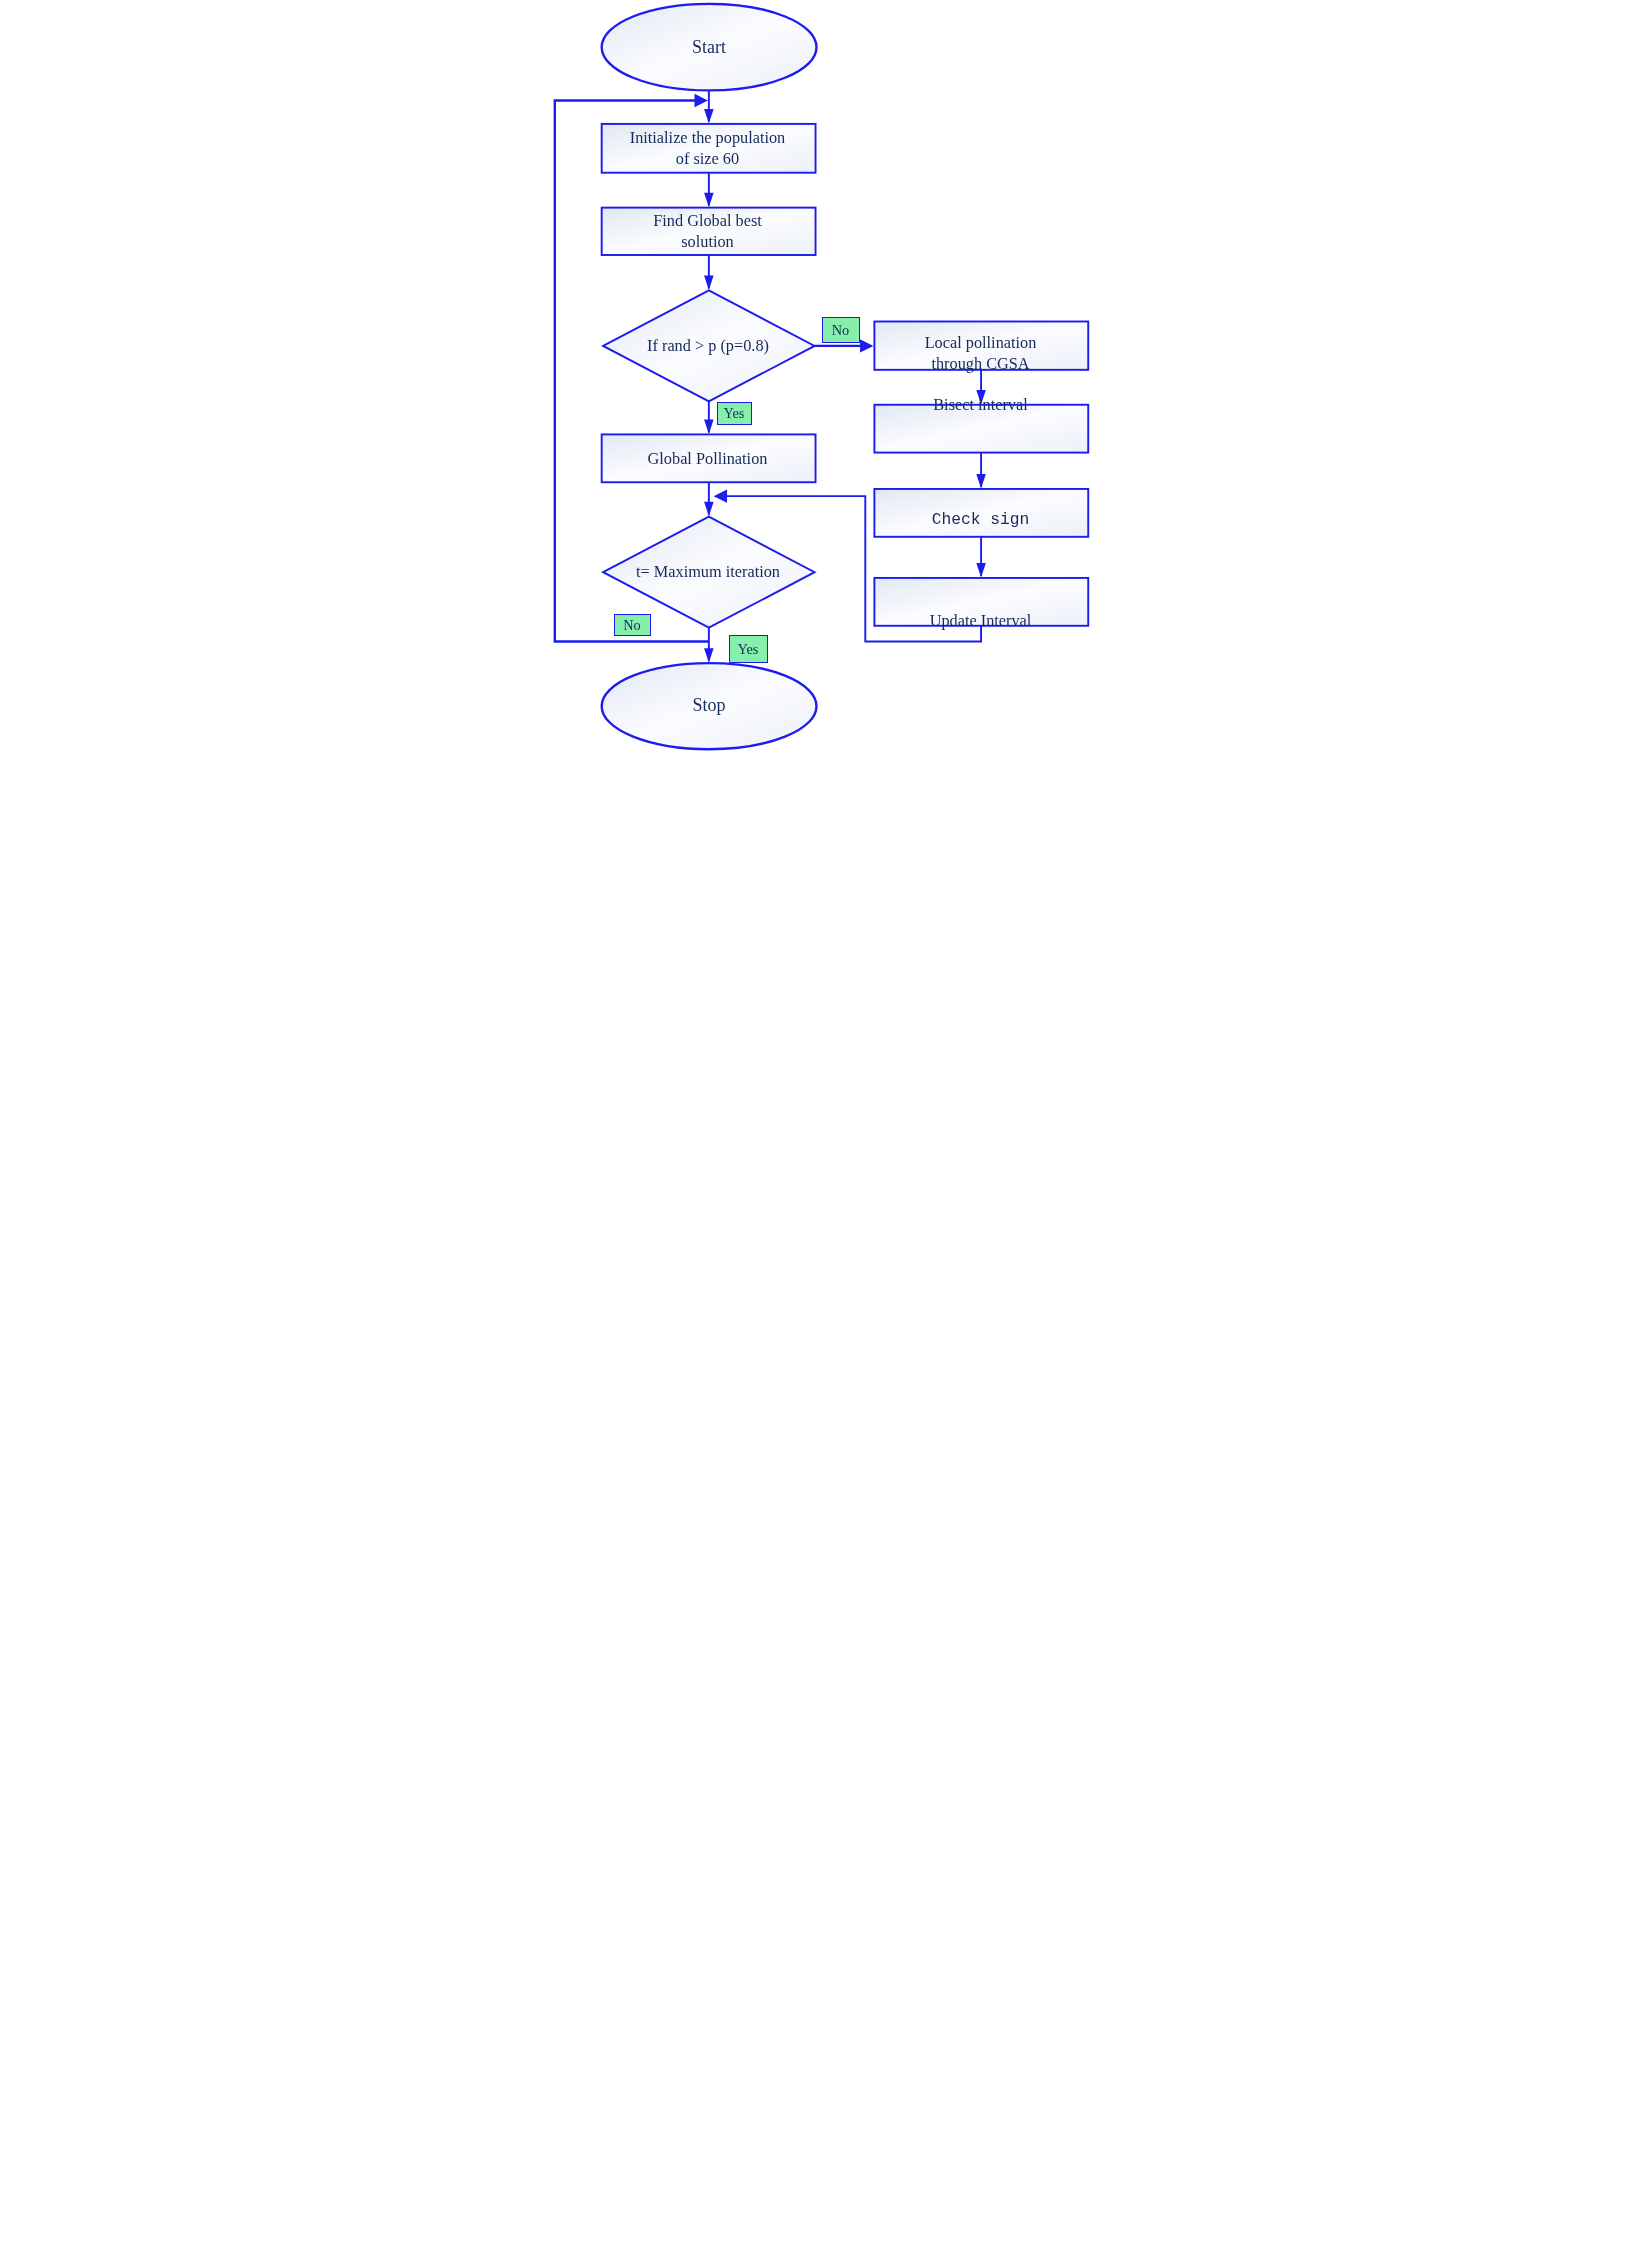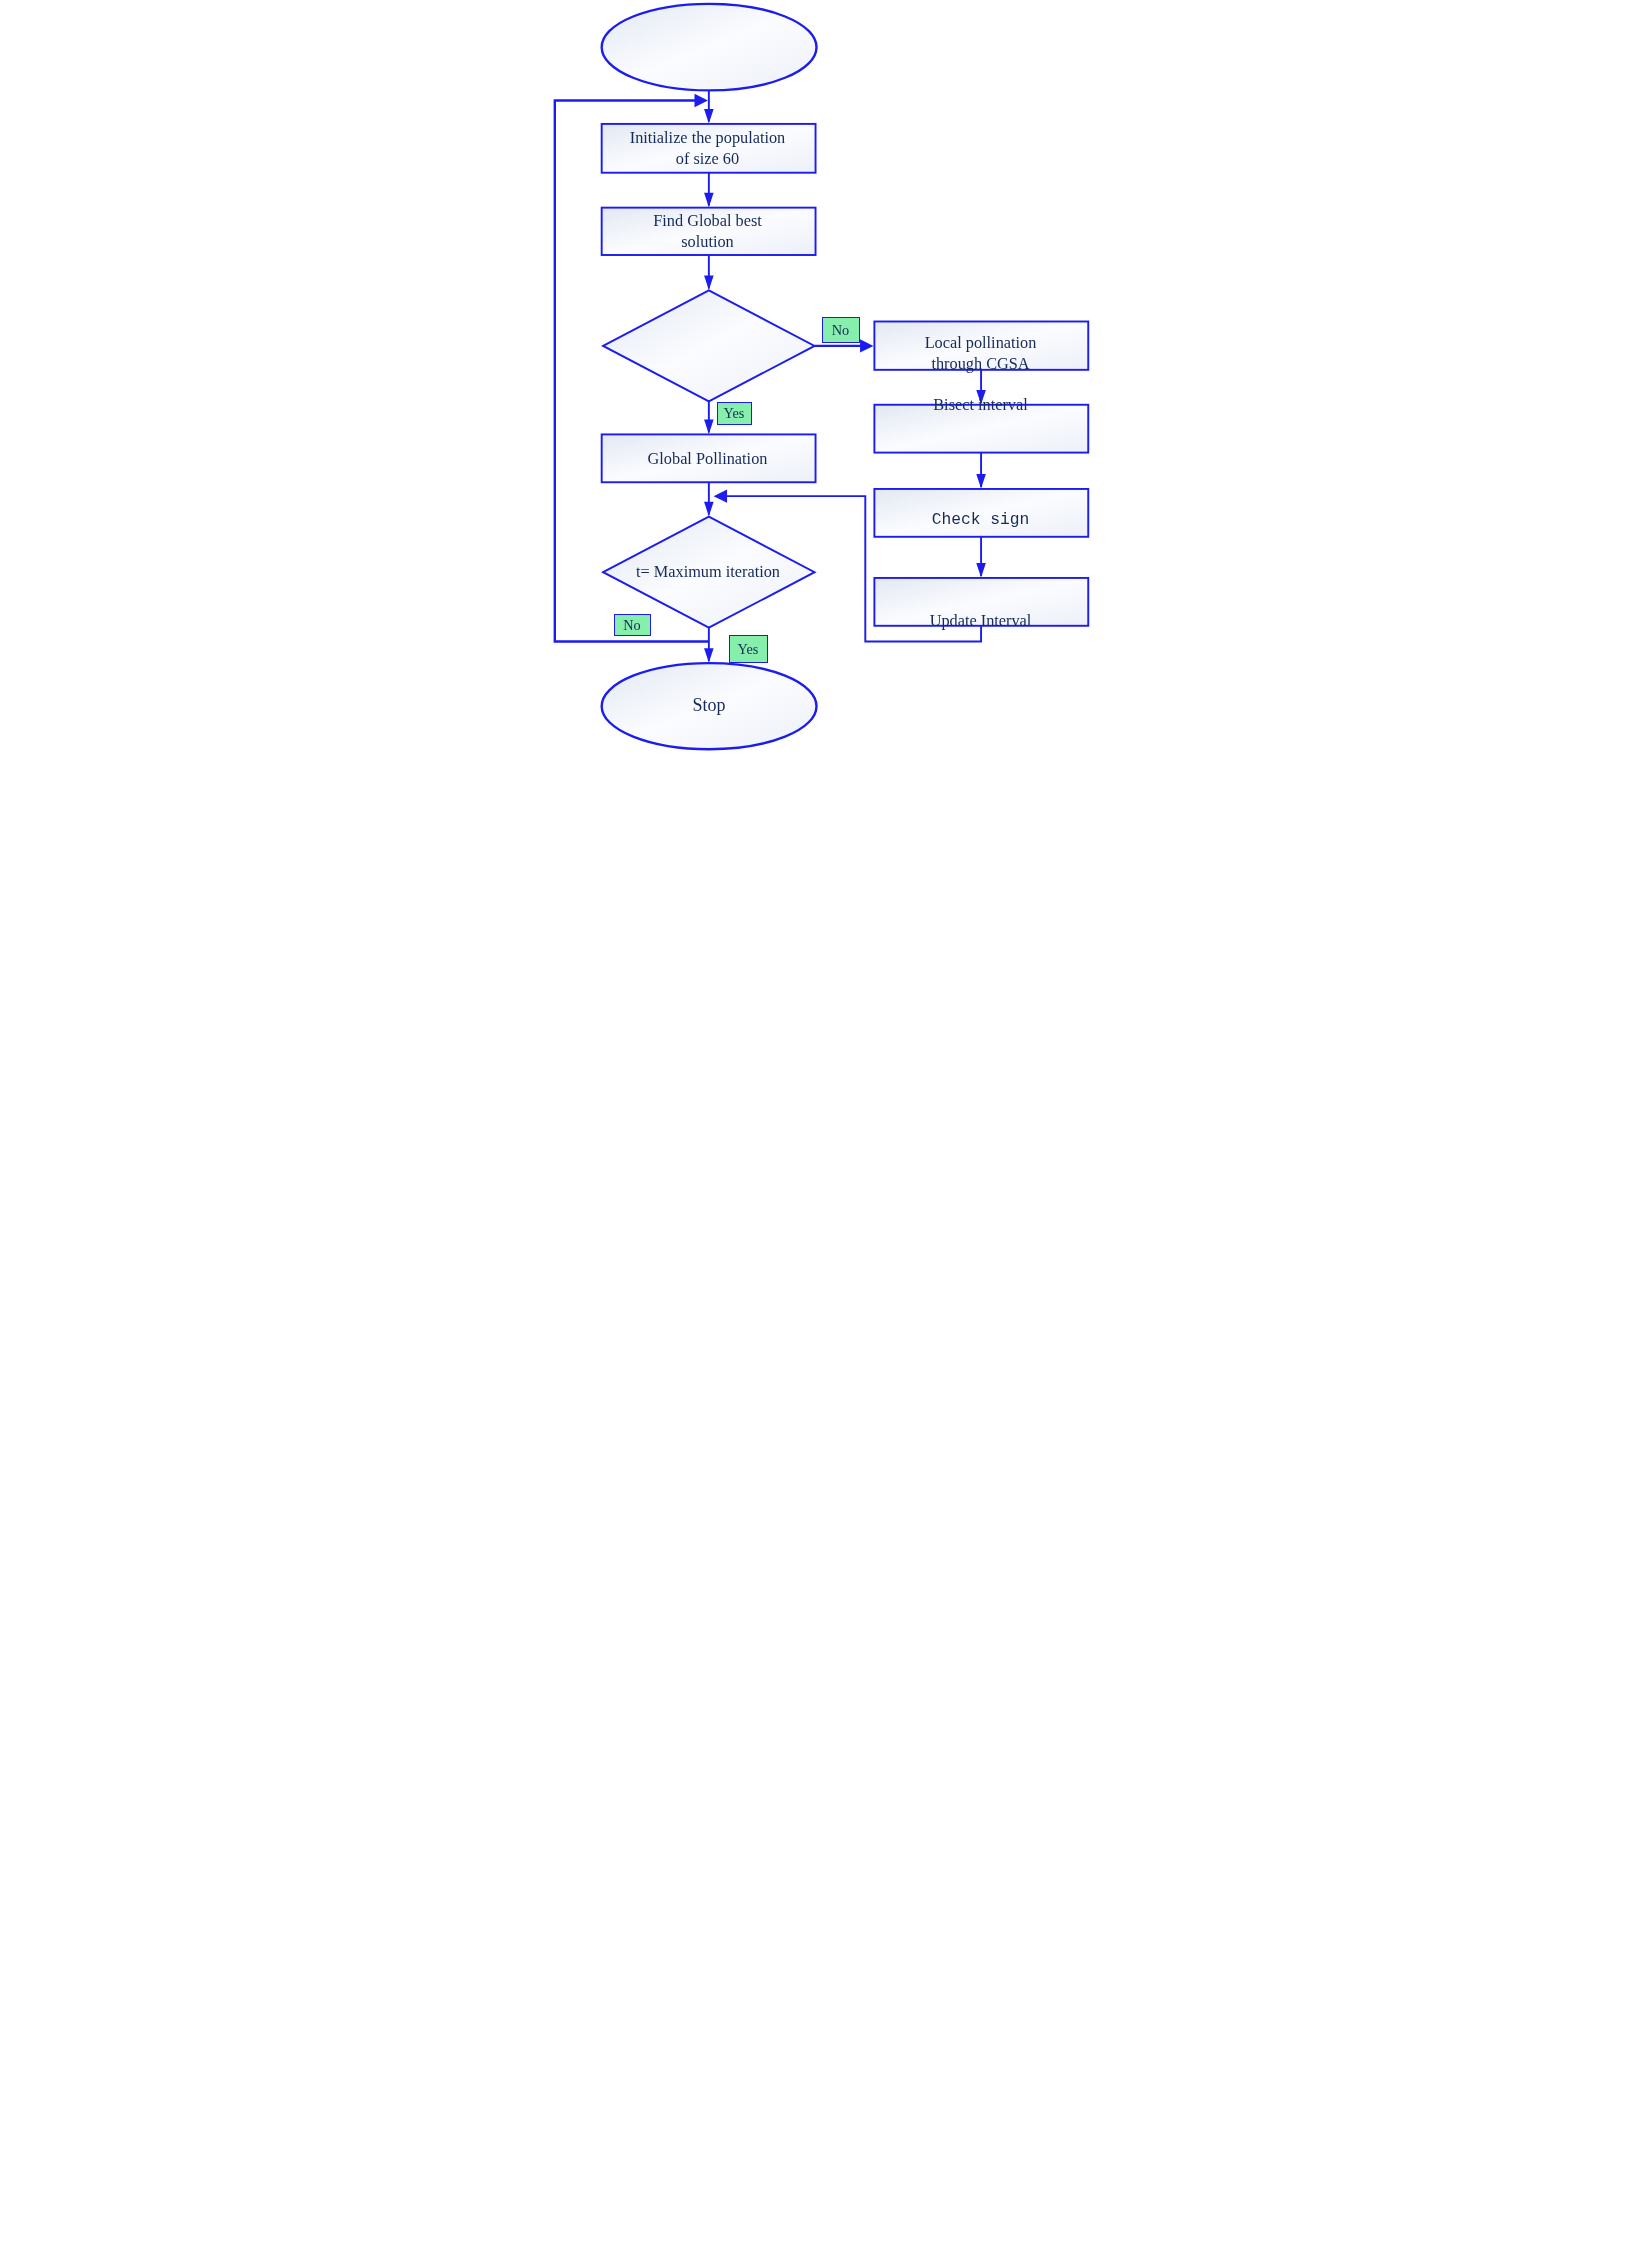--- a/index.html
+++ b/index.html
@@ -99,27 +99,29 @@
     <polygon class="shape" points="115,723 336,607 557,723 336,839"></polygon>
     <rect class="shape" x="682" y="672" width="447" height="101"></rect>
     <rect class="shape" x="682" y="846" width="447" height="100"></rect>
     <rect class="shape" x="682" y="1022" width="447" height="100"></rect>
     <rect class="shape" x="682" y="1208" width="447" height="100"></rect>
     <rect class="shape" x="112" y="908" width="447" height="100"></rect>
     <polygon class="shape" points="115,1196 336,1080 557,1196 336,1312"></polygon>
     <ellipse class="shape-term" cx="336.5" cy="1476" rx="224.5" ry="90"></ellipse>
   </svg>
 
+  <div class="node-label term-label" style="left:54px;top:3.8px;width:215px;height:87px;">Start</div>
 
   <div class="node-label" style="left:56px;top:125px;width:208px;height:46px;">Initialize the population
 of size 60</div>
 
   <div class="node-label" style="left:56px;top:209px;width:208px;height:44px;">Find Global best
 solution</div>
 
+  <div class="node-label" style="left:62px;top:291px;width:197px;height:110px;">If rand &gt; p (p=0.8)</div>
 
   <div class="node-label" style="left:329px;top:323px;width:208px;height:60px;">Local pollination
 through CGSA</div>
 
   <div class="node-label" style="left:329px;top:382px;width:208px;height:45px;">Bisect interval</div>
 
   <div class="node-label" style="left:329px;top:490px;width:208px;height:60px;font-family:Liberation Mono, monospace;">Check sign</div>
 
   <div class="node-label" style="left:329px;top:579px;width:208px;height:45px;margin-top:19px;">Update Interval</div>
 

